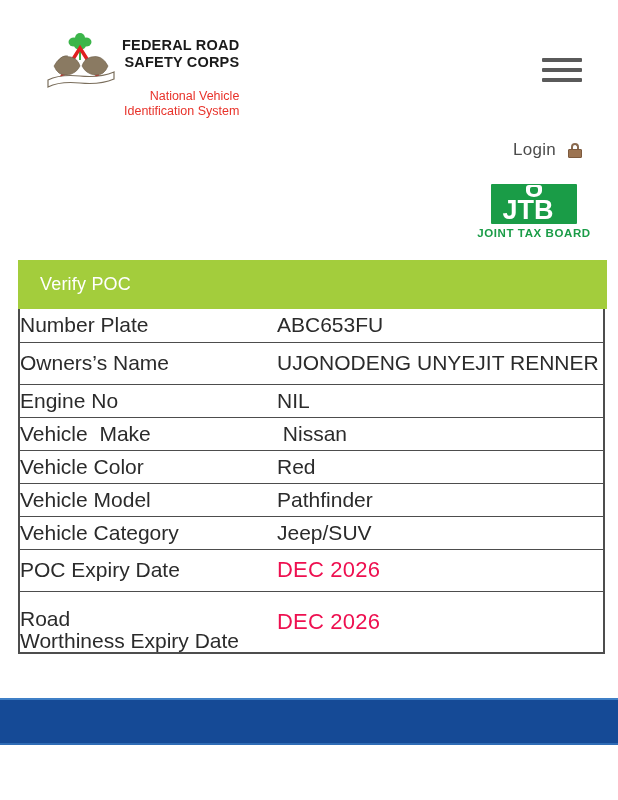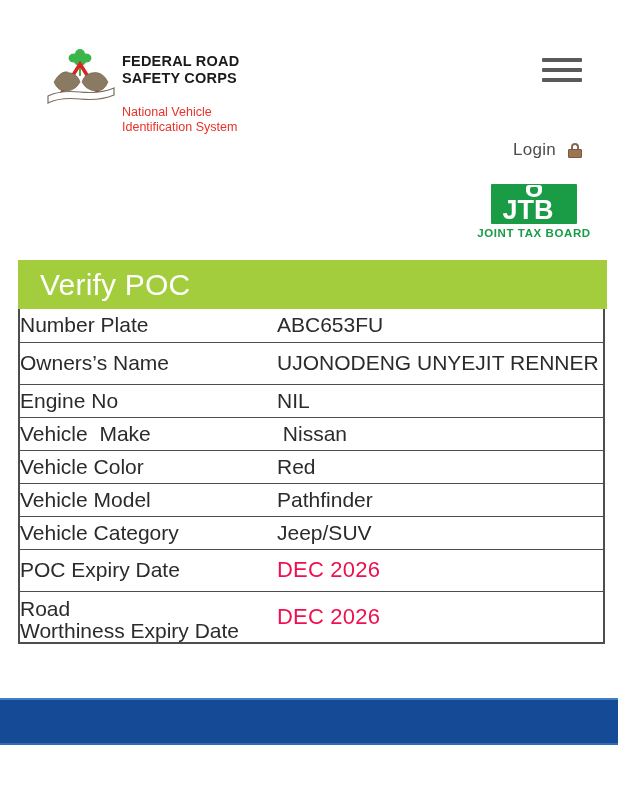--- a/index.html
+++ b/index.html
@@ -18,23 +18,24 @@
   }
 
   
   .site-header {
     position: relative;
     height: 120px;
   }
   .brand {
     position: absolute;
     left: 44px;
-    top: 44px;
+    top: 28px;
     display: flex;
     align-items: flex-start;
+    text-align: right;
   }
   .frsc-logo {
     width: 74px;
     height: 66px;
     position: relative;
     flex: none;
   }
   .brand-text {
     margin-left: 4px;
     padding-top: 9px;
@@ -188,21 +189,21 @@
   .card-title {
     background: #a3cd3c;
     height: 49px;
     display: flex;
     align-items: center;
     padding-left: 22px;
     box-sizing: border-box;
   }
   .card-title span {
     color: #ffffff;
-    font-size: 30px;
+    font-size: 18px;
     letter-spacing: 0.2px;
   }
 
   table.poc {
     width: 587px;
     border-collapse: collapse;
     table-layout: fixed;
     background: #ffffff;
     border-left: 2px solid #4d4d4d;
     border-right: 2px solid #4d4d4d;
@@ -235,21 +236,21 @@
   tr.r-h2 td { height: 42px; }
   tr.r-h3 td { height: 48px; }
 
   td.val.accent {
     color: #ee1050;
     font-size: 22px;
     letter-spacing: 0.2px;
   }
   td.lbl.two-line {
     line-height: 22px;
-    padding-top: 6px;
+    padding-top: 16px;
   }
 
   
   .footer-bar {
     position: absolute;
     left: 0;
     top: 698px;
     width: 618px;
     height: 47px;
     background: #154a96;

